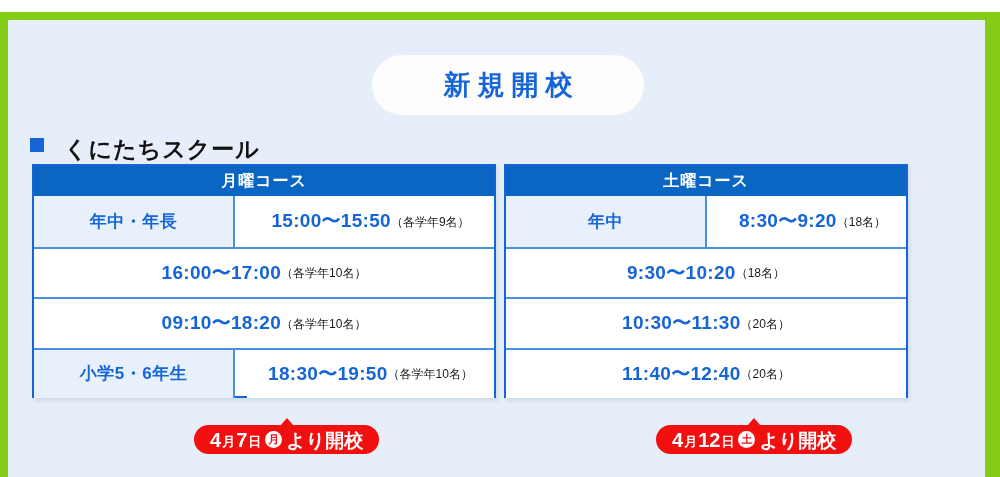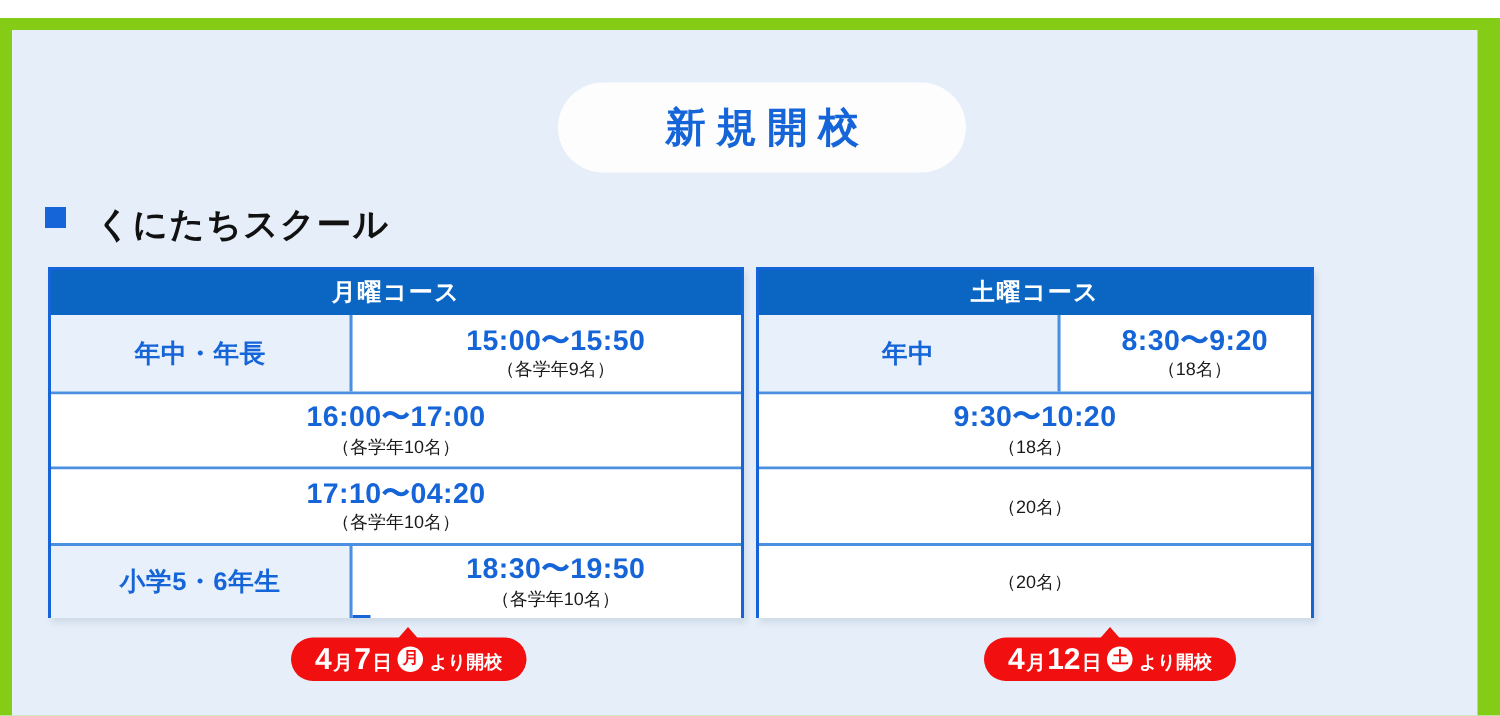--- a/index.html
+++ b/index.html
@@ -33,28 +33,28 @@
   }
   .bullet{
     width:14px;height:14px;background:#1565d8;display:block;
   }
   .school-name{
     color:#111111;font-size:23px;font-weight:bold;letter-spacing:1px;line-height:1;
   }
 
   
   .tbl{
-    position:absolute;top:166px;
+    position:absolute;top:152px;
     border:2px solid #1565d8;
     box-sizing:border-box;
     background:#ffffff;
     box-shadow:2px 3px 4px rgba(60,90,130,.13);
   }
   #tbl-left{left:32px;width:464px;height:234px;}
-  #tbl-right{left:504px;width:372px;height:234px;}
+  #tbl-right{left:504px;width:404px;height:234px;}
 
   .tbl-head{
     background:#0b66c3;color:#ffffff;
     font-size:16px;font-weight:bold;letter-spacing:1px;
     height:30px;display:flex;align-items:center;justify-content:center;
     box-sizing:border-box;
   }
   .rows{display:flex;flex-direction:column;}
   .row{
     display:flex;height:50.5px;border-top:2px solid #4a8fe0;box-sizing:border-box;gap:12px;
@@ -63,21 +63,21 @@
   .cell-label{
     background:#e8f0fb;
     display:flex;align-items:center;justify-content:center;
     color:#1565d8;font-size:17px;font-weight:bold;letter-spacing:.5px;
     box-sizing:border-box;border-right:2px solid #4a8fe0;
   }
   #tbl-left .cell-label{width:201px;}
   #tbl-right .cell-label{width:201px;text-align:right;}
   .cell-time{
     flex:1;background:#ffffff;
-    display:flex;flex-direction:column;align-items:center;justify-content:center;
+    display:flex;align-items:center;justify-content:center;
     box-sizing:border-box;
   }
   .time{
     color:#1565d8;font-size:19px;font-weight:bold;letter-spacing:.3px;line-height:1.15;
   }
   .cap{
     color:#1a1a1a;font-size:12px;line-height:1.2;margin-top:1px;
   }
 
   
@@ -97,21 +97,21 @@
     padding:0 16px;color:#ffffff;white-space:nowrap;
   }
   .b-num{font-size:20px;font-weight:bold;line-height:1;}
   .b-unit{font-size:13px;font-weight:bold;line-height:1;margin:3px 1px 0 1px;}
   .b-day{
     display:inline-flex;align-items:center;justify-content:center;
     width:17px;height:17px;border-radius:50%;
     background:#ffffff;color:#f10f0f;font-size:11px;font-weight:bold;
     margin:0 3px;line-height:1;
   }
-  .b-tail{font-size:12px;font-weight:bold;line-height:1;margin-top:2px;margin-left:1px;}
+  .b-tail{font-size:19px;font-weight:bold;line-height:1;margin-top:2px;margin-left:1px;}
 </style>
 </head>
 <body>
 
 <div id="root">
   <div class="panel"></div>
 
   <div class="title-pill">
     <span class="txt">新規開校</span>
   </div>
@@ -132,21 +132,21 @@
         </div>
       </div>
       <div class="row">
         <div class="cell-time">
           <span class="time">16:00〜17:00</span>
           <span class="cap">（各学年10名）</span>
         </div>
       </div>
       <div class="row">
         <div class="cell-time">
-          <span class="time">17:10〜04:20</span>
+          <span class="time">09:10〜18:20</span>
           <span class="cap">（各学年10名）</span>
         </div>
       </div>
       <div class="row">
         <div class="cell-label">小学5・6年生</div>
         <div class="cell-time">
           <span class="time">18:30〜19:50</span>
           <span class="cap">（各学年10名）</span>
         </div>
       </div>
@@ -164,25 +164,27 @@
         </div>
       </div>
       <div class="row">
         <div class="cell-time">
           <span class="time">9:30〜10:20</span>
           <span class="cap">（18名）</span>
         </div>
       </div>
       <div class="row">
         <div class="cell-time">
+          <span class="time">10:30〜11:30</span>
           <span class="cap">（20名）</span>
         </div>
       </div>
       <div class="row">
         <div class="cell-time">
+          <span class="time">11:40〜12:40</span>
           <span class="cap">（20名）</span>
         </div>
       </div>
     </div>
   </div>
 
   <div class="badge-wrap" id="badge-left">
     <span class="badge-arrow"></span>
     <div class="badge">
       <span class="b-num">4</span>

